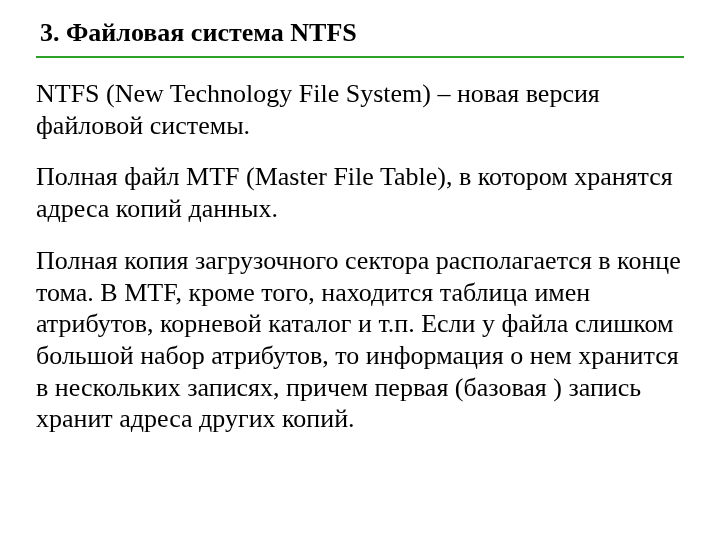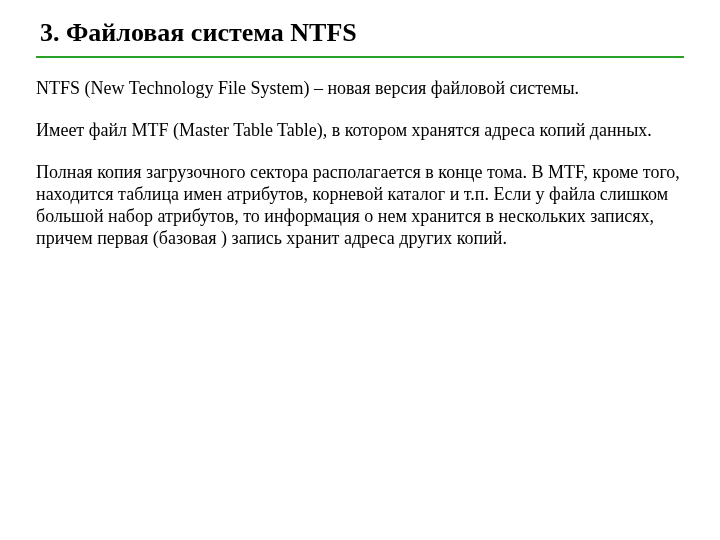--- a/index.html
+++ b/index.html
@@ -21,27 +21,27 @@
     font-size: 26px;
     margin: 0 0 8px 4px;
   }
   .rule {
     height: 0;
     border: none;
     border-bottom: 2px solid #2aa22a;
     margin: 8px 0 20px 0;
   }
   .para {
-    font-size: 18px;
+    font-size: 26px;
     line-height: 1.22;
     margin: 0 0 20px 0;
   }
 </style>
 </head>
 <body>
 
 <div class="slide">
   <h1 class="title">3. Файловая система NTFS</h1>
   <hr class="rule">
   <p class="para">NTFS (New Technology File System) – новая версия файловой системы.</p>
-  <p class="para">Имеет файл MTF (Master Table Table), в котором хранятся адреса копий данных.</p>
+  <p class="para">Полная файл MTF (Master File Table), в котором хранятся адреса копий данных.</p>
   <p class="para">Полная копия загрузочного сектора располагается в конце тома. В MTF, кроме того, находится таблица имен атрибутов, корневой каталог и т.п. Если у файла слишком большой набор атрибутов, то информация о нем хранится в нескольких записях, причем первая (базовая ) запись хранит адреса других копий.</p>
 </div>
 
 </body></html>

